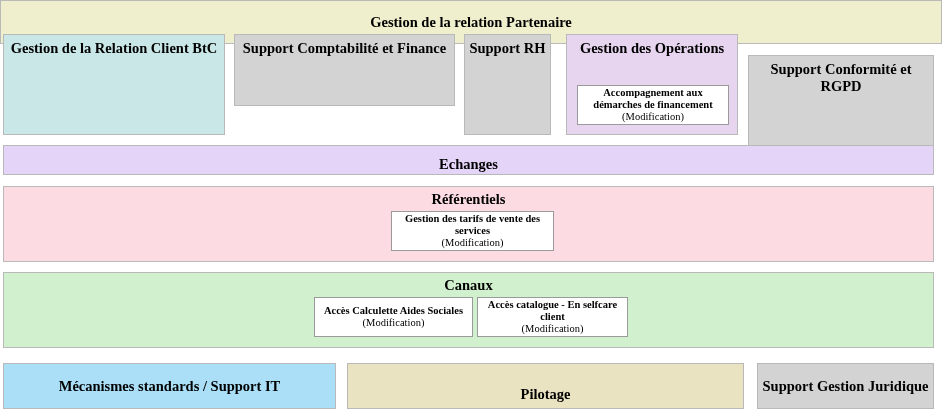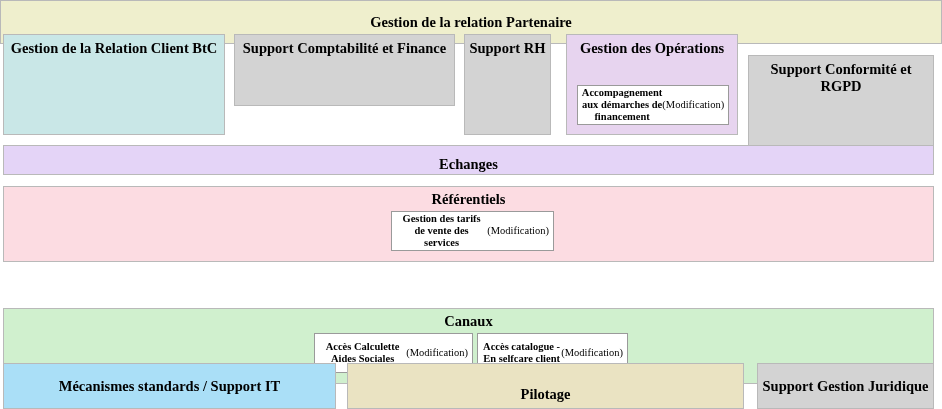--- a/index.html
+++ b/index.html
@@ -45,21 +45,21 @@
   .banner .block-title {
     margin-top: 0;
   }
   
   .card {
     position: absolute;
     box-sizing: border-box;
     background: #ffffff;
     border: 1px solid #9a9a9a;
     display: flex;
-    flex-direction: row;
+    flex-direction: column;
     justify-content: center;
     align-items: center;
     text-align: center;
     padding: 2px 4px;
   }
   .card-title {
     font-weight: bold;
     font-size: 10.5px;
     line-height: 1.15;
   }
@@ -107,21 +107,21 @@
   </div>
 
   <div class="block band" style="left:3px; top:186px; width:931px; height:76px; background:#fcdce2;">
     <div class="block-title">Référentiels</div>
     <div class="card" style="left:387px; top:24px; width:163px; height:40px;">
       <div class="card-title">Gestion des tarifs de vente des services</div>
       <div class="card-state">(Modification)</div>
     </div>
   </div>
 
-  <div class="block band" style="left:3px; top:272px; width:931px; height:76px; background:#d0f0ce;margin-top:36px;">
+  <div class="block band" style="left:3px; top:272px; width:931px; height:76px; background:#d0f0ce;">
     <div class="block-title">Canaux</div>
     <div class="card" style="left:310px; top:24px; width:159px; height:40px;">
       <div class="card-title">Accès Calculette Aides Sociales</div>
       <div class="card-state">(Modification)</div>
     </div>
     <div class="card" style="left:473px; top:24px; width:151px; height:40px;">
       <div class="card-title">Accès catalogue - En selfcare client</div>
       <div class="card-state">(Modification)</div>
     </div>
   </div>

